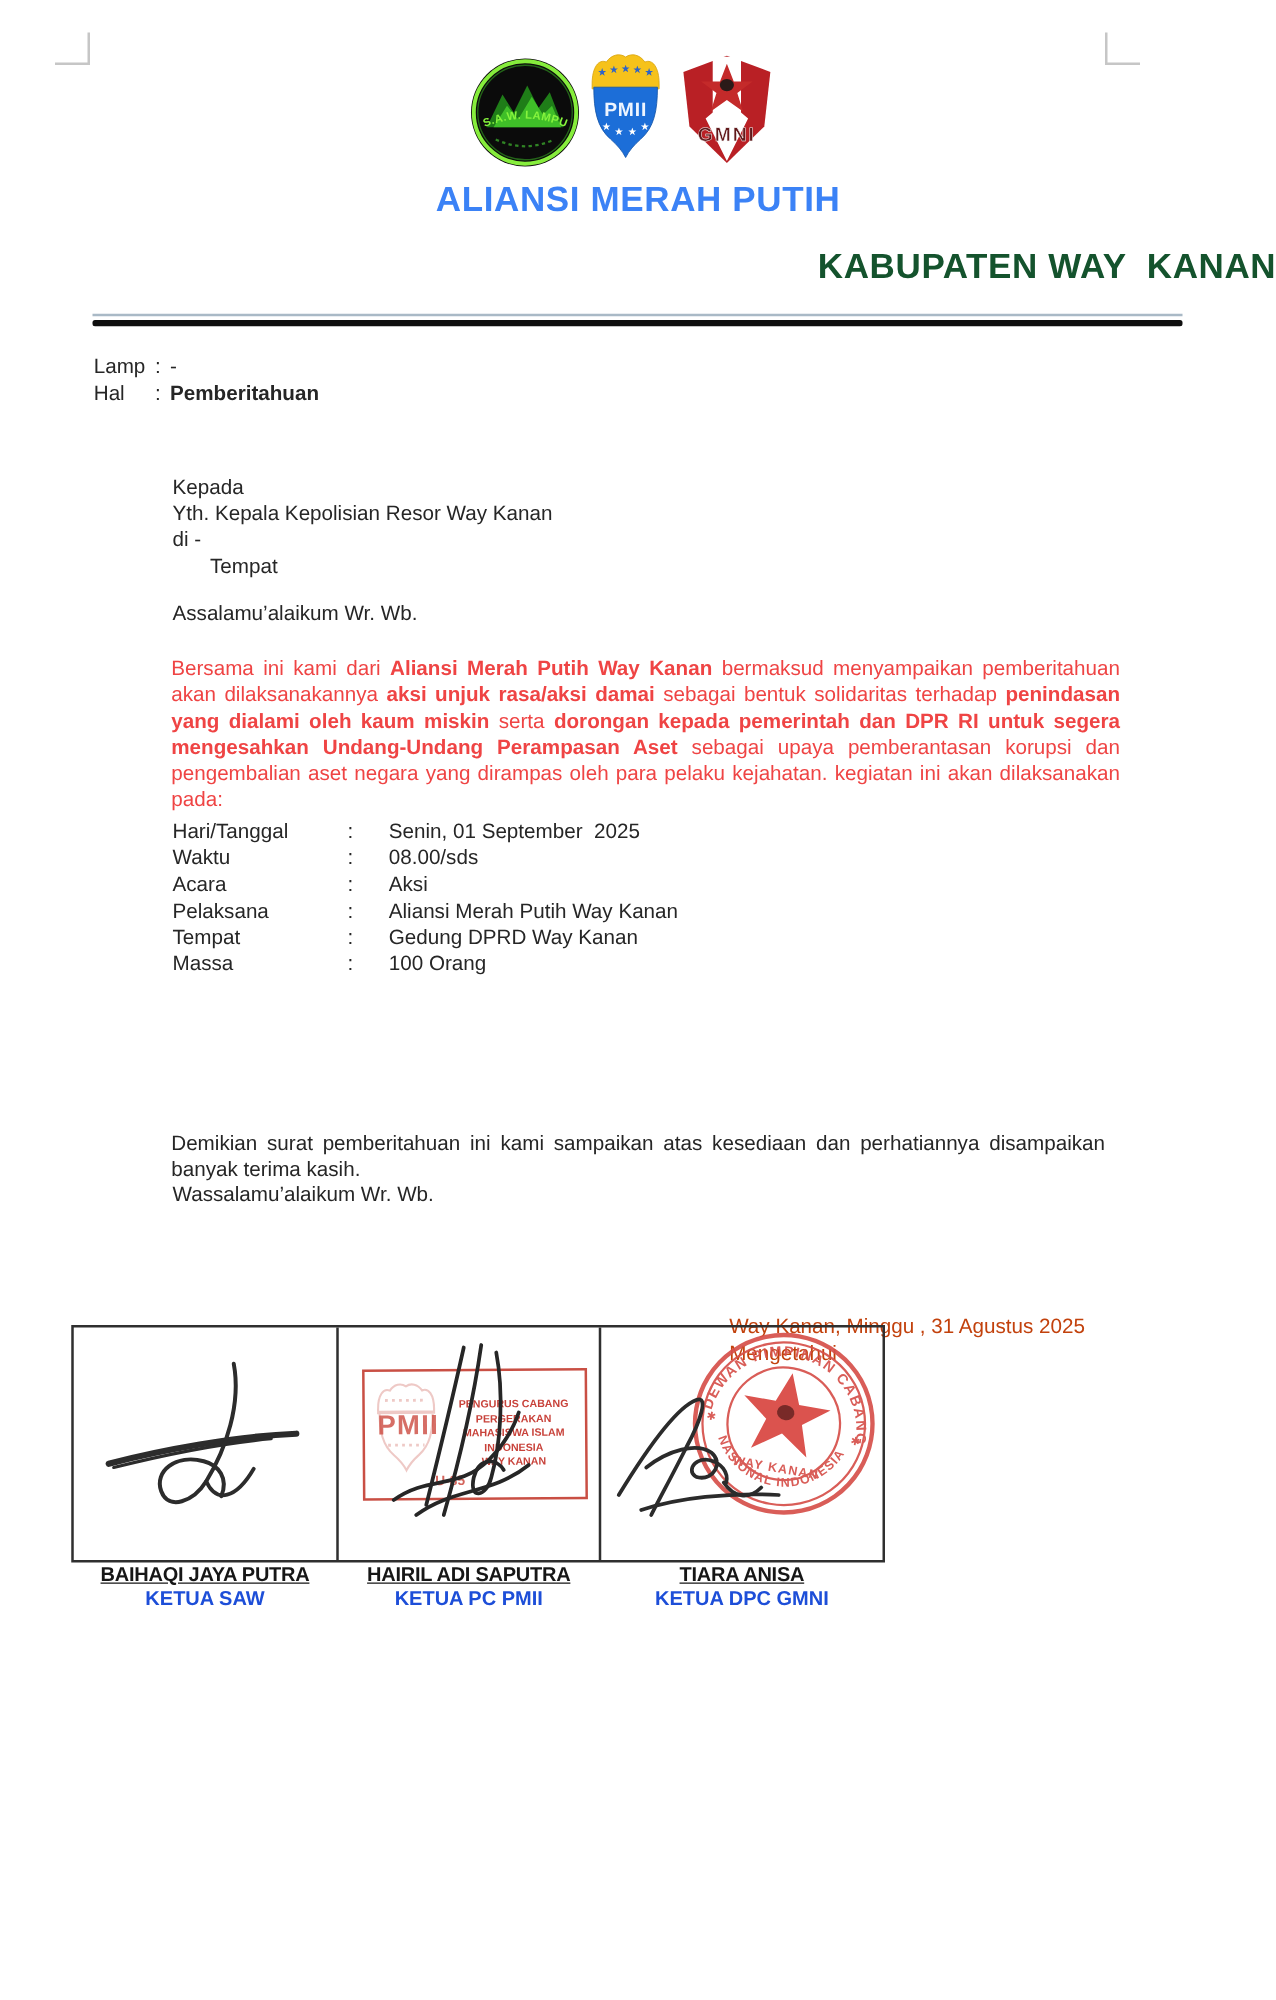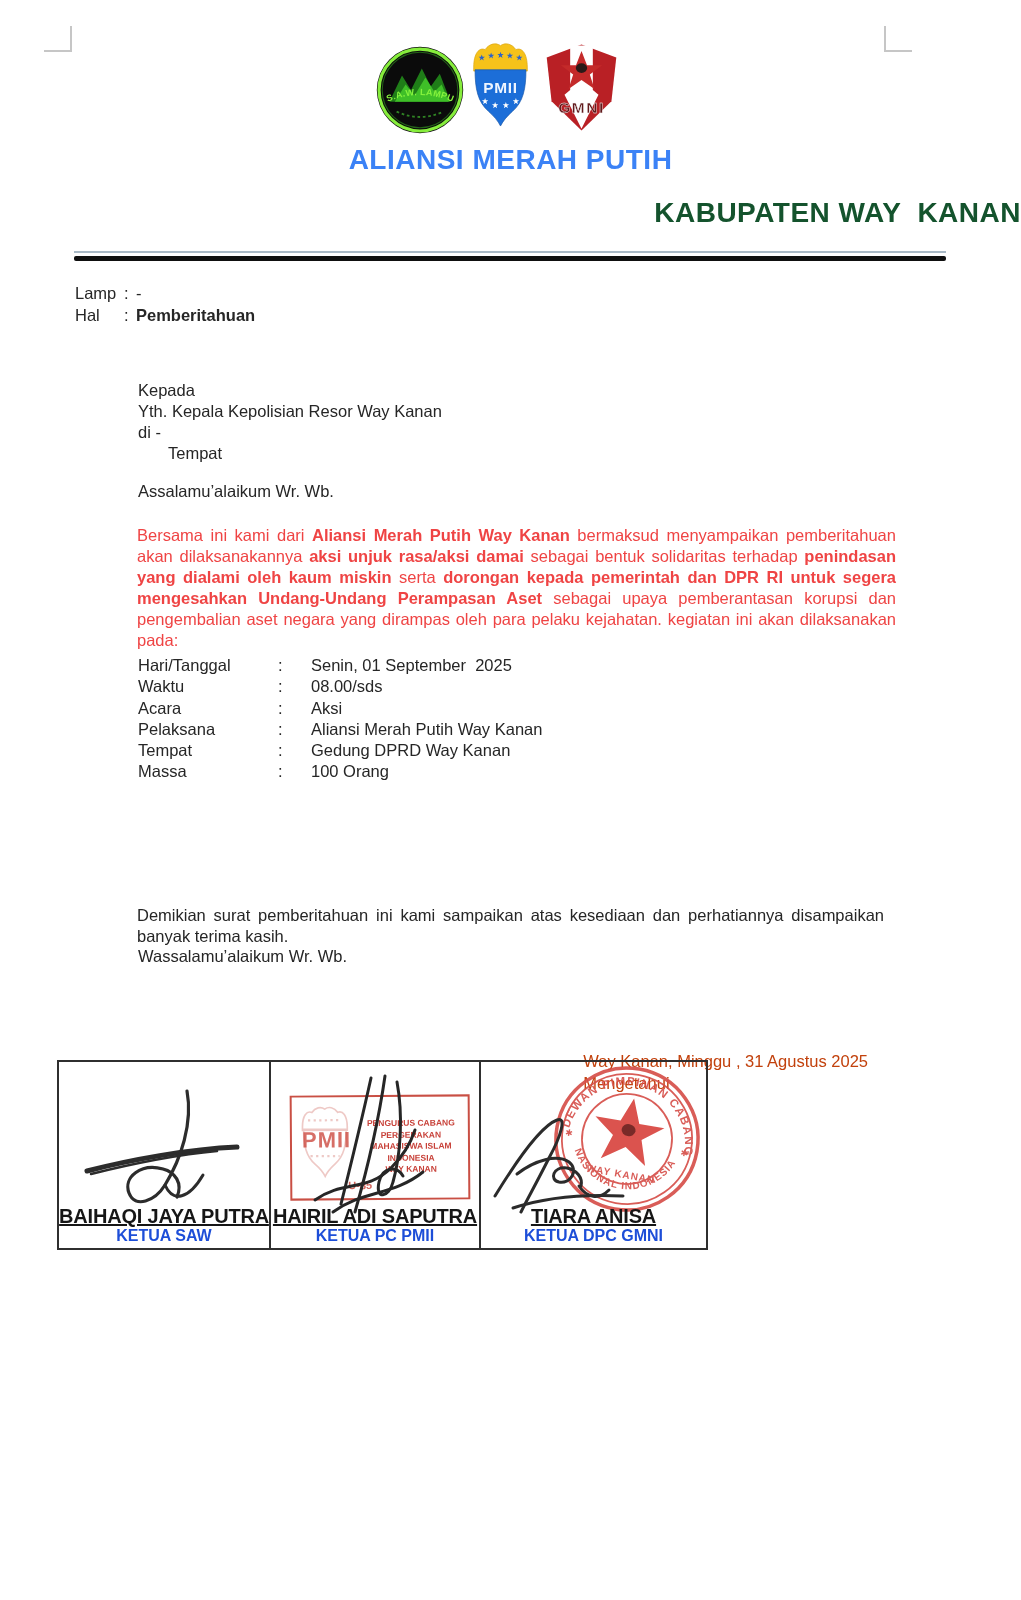--- a/index.html
+++ b/index.html
@@ -52,22 +52,22 @@
               font-size:16.5px; line-height:22px; color:#c2410c; }
 
   
   .sig-table { position:absolute; left:57px; top:1042px; width:651px; height:190px;
                display:flex; border:2px solid #2f2f2f; box-sizing:border-box; }
   .sig-col  { position:relative; box-sizing:border-box; }
   .sig-col1 { width:212px; border-right:2px solid #2f2f2f; }
   .sig-col2 { width:210px; border-right:2px solid #2f2f2f; }
   .sig-col3 { flex:1; }
   .sig-name-block { position:absolute; left:0; right:0; top:145px; text-align:center; z-index:3; }
-  .sig-name  { font-size:20px; font-weight:700; text-decoration:underline; letter-spacing:-.2px;
-               line-height:19px; color:#161616; }
+  .sig-name  { font-size:16px; font-weight:700; text-decoration:underline; letter-spacing:-.2px;
+               line-height:19px; color:#161616;margin-top:44px; }
   .sig-title { font-size:16px; font-weight:700; line-height:19px; color:#1d4ed8; }
   .sig-svg { position:absolute; z-index:2; }
 
   
   .stamp-pmii { position:absolute; left:19px; top:33px; width:176px; height:101px;
                 border:2.5px solid #c94f44; transform:rotate(-.4deg); z-index:1; }
   .stamp-pmii .org { position:absolute; left:64px; top:21px; width:110px; text-align:center;
                      color:#c8423a; font-weight:700; font-size:8.5px; line-height:11.5px; }
   .stamp-word { position:absolute; left:10px; top:30px; color:#cd4b41; font-weight:700;
                 font-size:22px; opacity:.8; letter-spacing:1px; }

